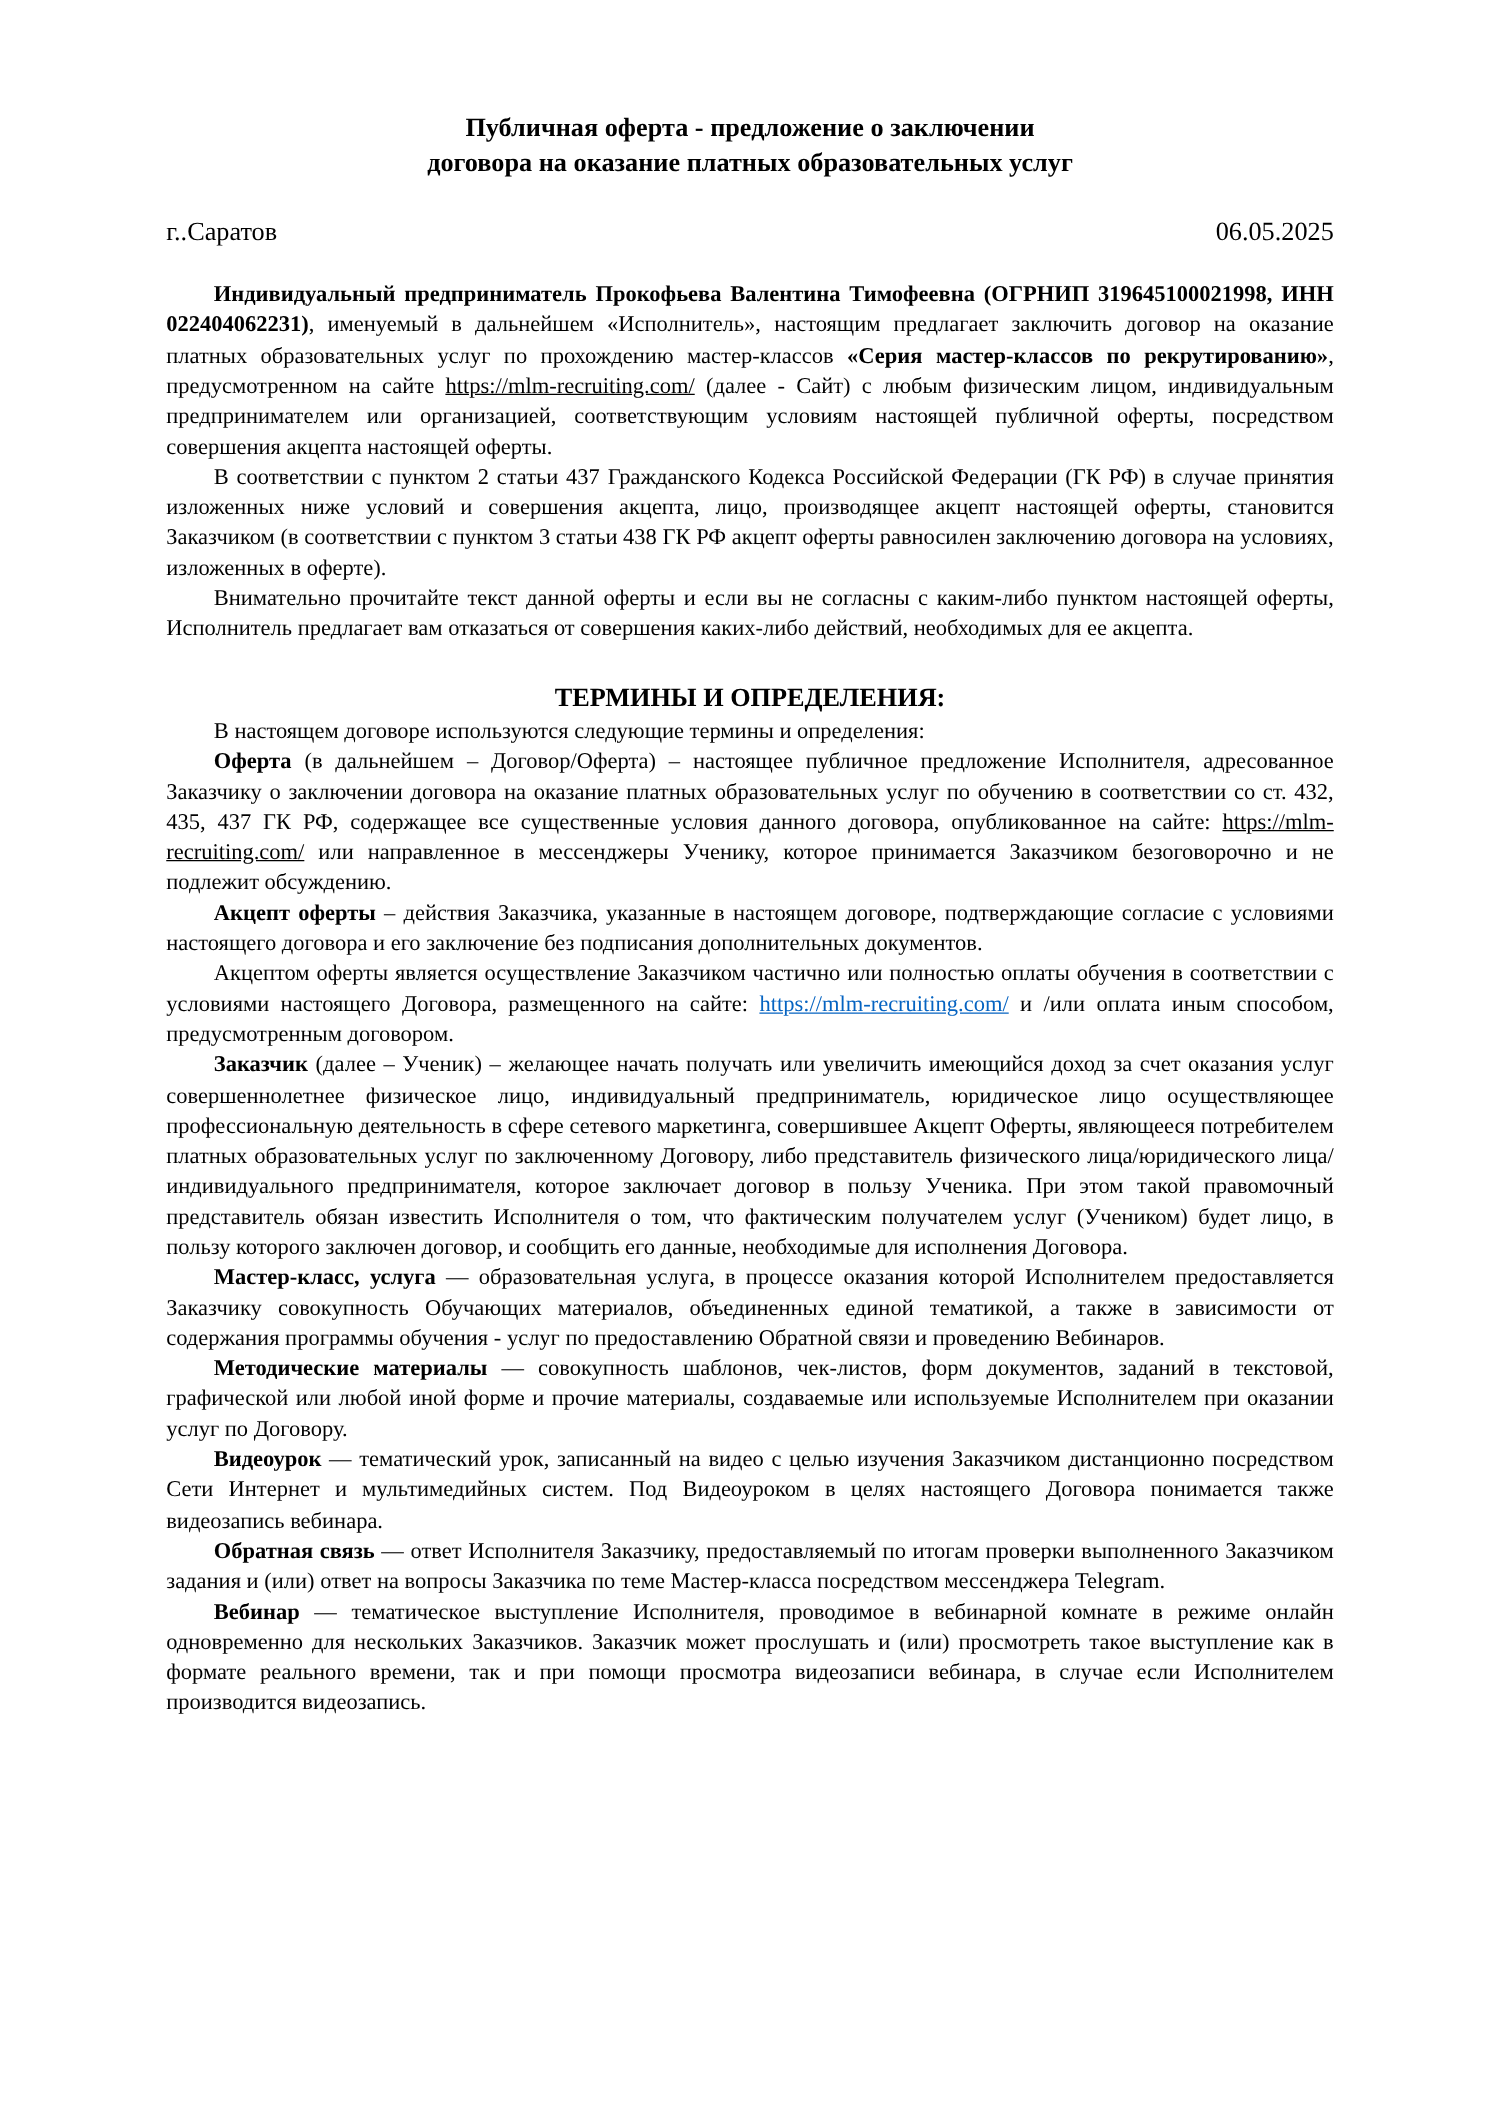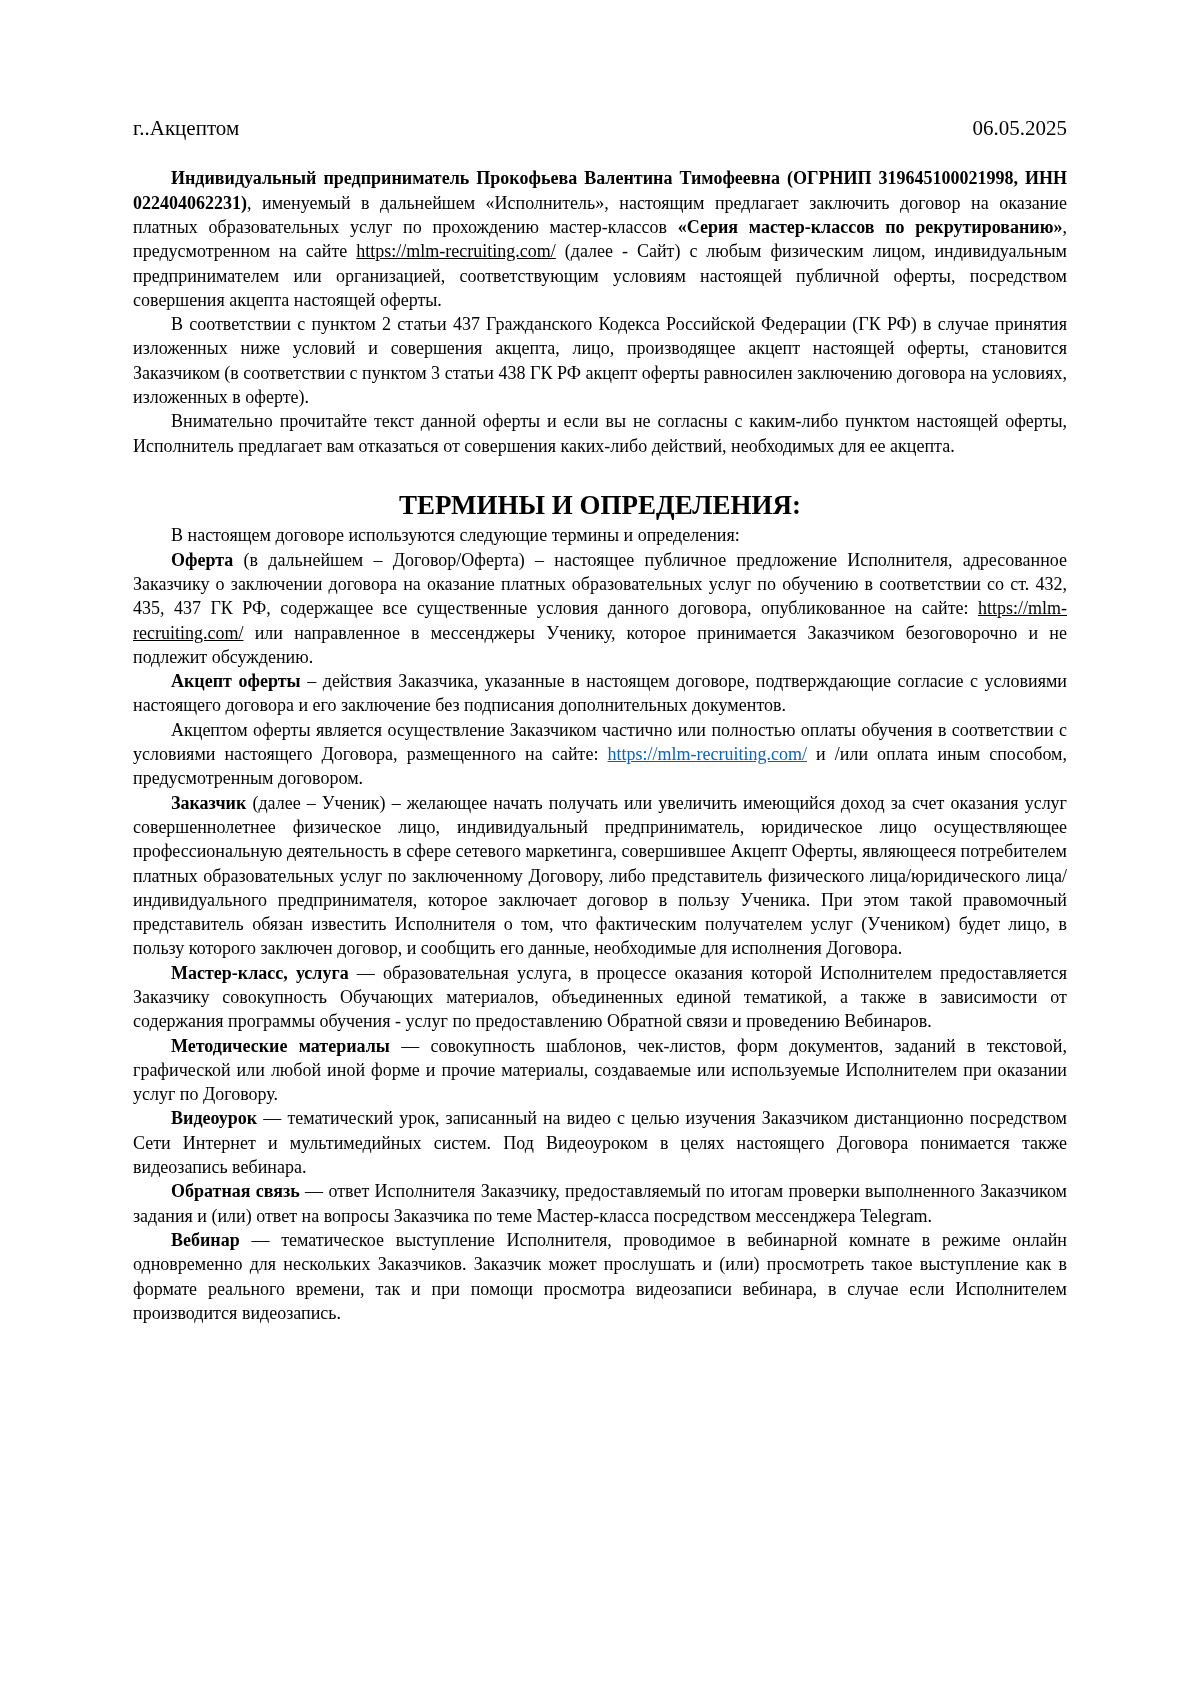--- a/index.html
+++ b/index.html
@@ -41,37 +41,41 @@
     margin: 0;
     font-size: 18px;
     line-height: 1.35;
     text-align: justify;
     text-indent: 38px;
   }
   .doc-heading {
     margin: 29px 0 0 0;
     text-align: center;
     font-weight: bold;
-    font-size: 27px;
+    font-size: 21px;
     line-height: 1.35;
   }
   .bold { font-weight: bold; }
   .doc-link {
     color: #000000;
     text-decoration: underline;
     cursor: pointer;
   }
   .doc-link.blue { color: #0563C1; }
 </style>
 </head>
 <body>
 
 <div class="page">
+  <div class="doc-title">
+    <div>Публичная оферта - предложение о заключении</div>
+    <div>договора на оказание платных образовательных услуг</div>
+  </div>
   <div class="meta-row">
-    <span>г..Акцептом</span>
+    <span>г..Саратов</span>
     <span>06.05.2025</span>
   </div>
   <div id="doc-body">
       <p class="doc-paragraph"><span class="bold">Индивидуальный предприниматель Прокофьева Валентина Тимофеевна (ОГРНИП 319645100021998, ИНН 022404062231)</span><span>, именуемый в дальнейшем «Исполнитель», настоящим предлагает заключить договор на оказание платных образовательных услуг по прохождению мастер-классов </span><span class="bold">«Серия мастер-классов по рекрутированию»</span><span>, предусмотренном на сайте </span><a class="doc-link" href="#">https://mlm-recruiting.com/</a><span> (далее - Сайт) с любым физическим лицом, индивидуальным предпринимателем или организацией, соответствующим условиям настоящей публичной оферты, посредством совершения акцепта настоящей оферты.</span></p>
       <p class="doc-paragraph"><span>В соответствии с пунктом 2 статьи 437 Гражданского Кодекса Российской Федерации (ГК РФ) в случае принятия изложенных ниже условий и совершения акцепта, лицо, производящее акцепт настоящей оферты, становится Заказчиком (в соответствии с пунктом 3 статьи 438 ГК РФ акцепт оферты равносилен заключению договора на условиях, изложенных в оферте).</span></p>
       <p class="doc-paragraph"><span>Внимательно прочитайте текст данной оферты и если вы не согласны с каким-либо пунктом настоящей оферты, Исполнитель предлагает вам отказаться от совершения каких-либо действий, необходимых для ее акцепта.</span></p>
       <div class="doc-heading">ТЕРМИНЫ И ОПРЕДЕЛЕНИЯ:</div>
       <p class="doc-paragraph"><span>В настоящем договоре используются следующие термины и определения:</span></p>
       <p class="doc-paragraph"><span class="bold">Оферта</span><span> (в дальнейшем – Договор/Оферта) – настоящее публичное предложение Исполнителя, адресованное Заказчику о заключении договора на оказание платных образовательных услуг по обучению в соответствии со ст. 432, 435, 437 ГК РФ, содержащее все существенные условия данного договора, опубликованное на сайте: </span><a class="doc-link" href="#">https://mlm-recruiting.com/</a><span> или направленное в мессенджеры Ученику, которое принимается Заказчиком безоговорочно и не подлежит обсуждению.</span></p>
       <p class="doc-paragraph"><span class="bold">Акцепт оферты</span><span> – действия Заказчика, указанные в настоящем договоре, подтверждающие согласие с условиями настоящего договора и его заключение без подписания дополнительных документов.</span></p>

